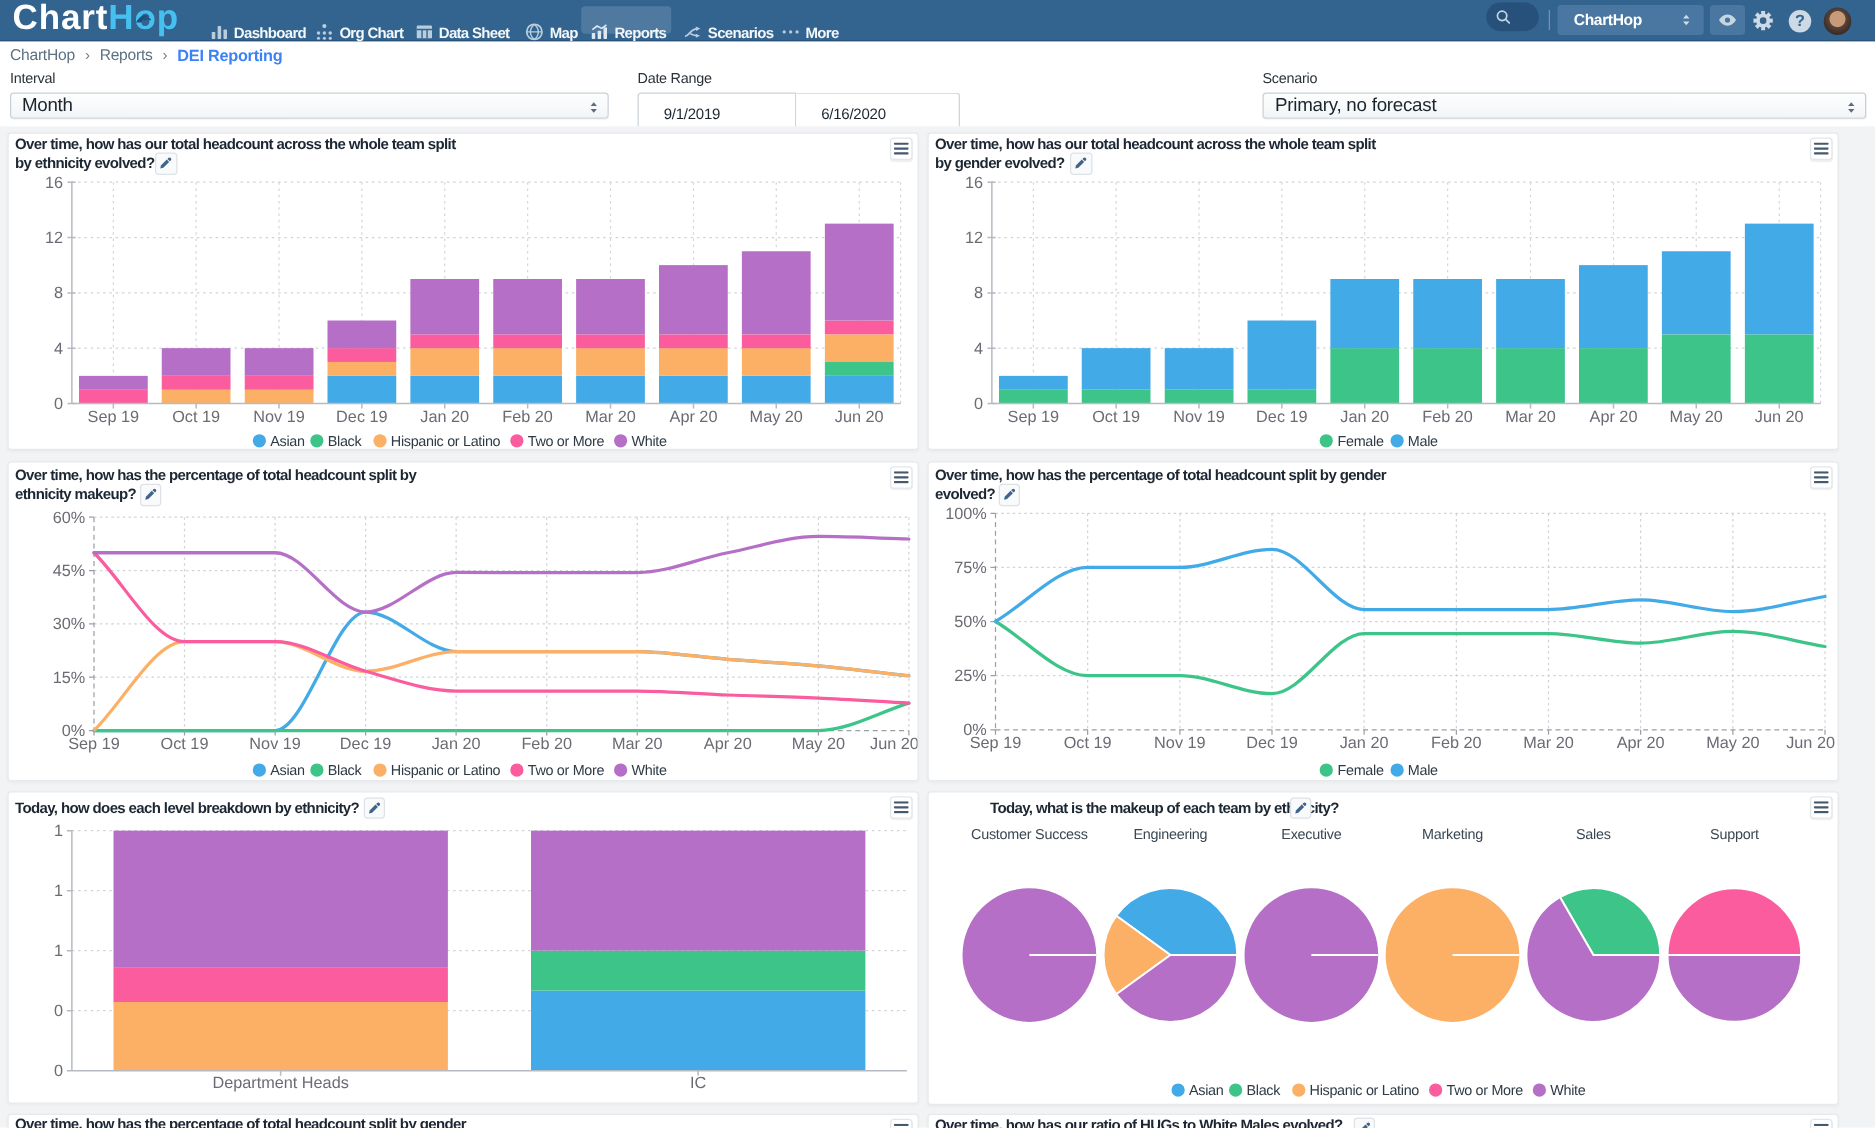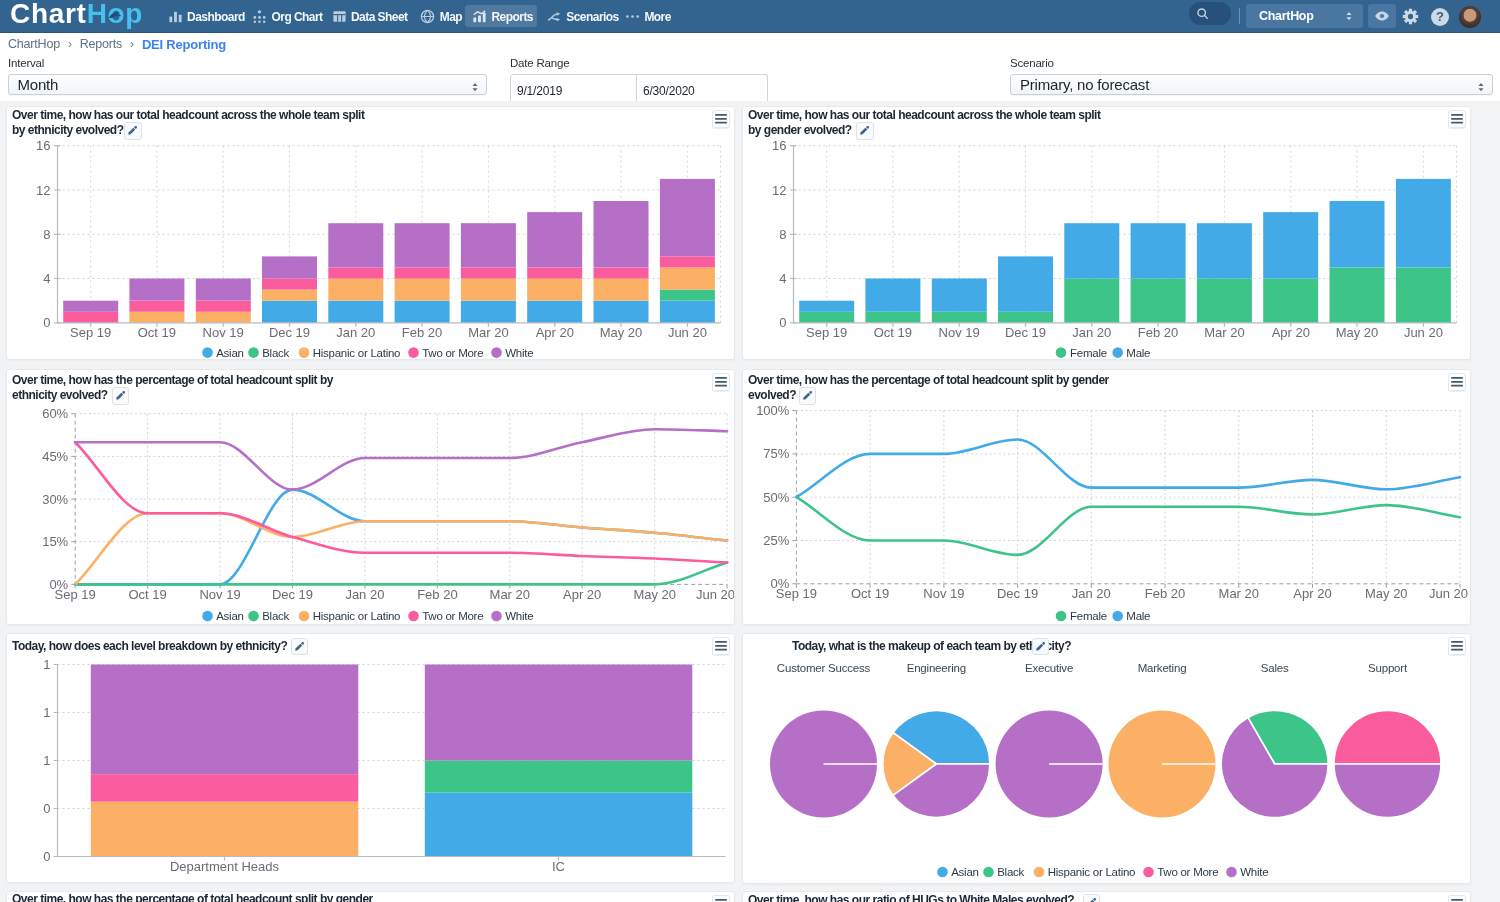--- a/index.html
+++ b/index.html
@@ -1,26 +1,26 @@
 <!DOCTYPE html>
 <html><head><meta charset="utf-8"><style>
 * { margin:0; padding:0; box-sizing:border-box; }
 html,body { width:1500px; height:902px; overflow:hidden; font-family:"Liberation Sans", sans-serif; background:#fff; }
 .navbar { position:absolute; left:0; top:0; width:1500px; height:33px; background:#33638f; border-bottom:1px solid #2a547b; }
 .logo { position:absolute; left:10px; top:-3px; font-size:28px; font-weight:bold; letter-spacing:0.7px; color:#fff; line-height:33px; }
 .logo .hop { color:#45c0ef; }
-.nitem { position:absolute; top:0; height:33px; display:flex; align-items:center; gap:4.5px; color:#f2f7fa; font-size:12px; font-weight:bold; letter-spacing:-0.55px; white-space:nowrap; }
+.nitem { position:absolute; top:0; height:33px; display:flex; align-items:flex-end; gap:4.5px; color:#f2f7fa; font-size:12px; font-weight:bold; letter-spacing:-0.55px; white-space:nowrap; }
 .nitem svg { display:block; }
 .breadcrumb { position:absolute; left:8px; top:36.5px; font-size:12.5px; letter-spacing:-0.2px; color:#5c7182; display:flex; gap:8px; align-items:center; }
 .breadcrumb b { color:#3b82f6; font-size:13px; }
 .breadcrumb .sep { color:#748494; font-size:12px; }
 .flabel { position:absolute; font-size:11.5px; letter-spacing:-0.2px; color:#2a323a; }
 .fselect { position:absolute; height:21.5px; background:linear-gradient(#fdfefe,#f2f5f7); border:1px solid #c9d1d8; border-radius:3px; font-size:15px; letter-spacing:-0.2px; color:#1b252e; display:flex; align-items:center; padding:0 9px; box-shadow:0 1px 1px rgba(0,0,0,0.04); }
 .fselect .car { position:absolute; right:5px; top:4px; }
-.finput { position:absolute; height:34px; background:#fff; border:1px solid #cdd4da; font-size:12px; letter-spacing:-0.2px; color:#1b252e; display:flex; align-items:center; padding:0 6px; }
+.finput { position:absolute; height:34px; background:#fff; border:1px solid #cdd4da; font-size:12px; letter-spacing:-0.2px; color:#1b252e; display:flex; align-items:center; padding:0 20px; }
 .main { position:absolute; left:0; top:101px; width:1500px; height:801px; background:#f2f3f5; }
 .card { position:absolute; background:#fff; border:1px solid #e7eaed; border-radius:3px; box-shadow:0 1px 2px rgba(40,50,60,0.04); overflow:hidden; }
 .ctitle { position:absolute; left:5.5px; font-size:12px; font-weight:bold; color:#1c2733; white-space:nowrap; letter-spacing:-0.5px; }
 .hbtn { position:absolute; width:18px; height:18px; background:#fff; border:1px solid #e4e7ea; border-radius:3px; box-shadow:0 1px 1px rgba(0,0,0,0.07); display:flex; align-items:center; justify-content:center; }
 .pbtn { position:absolute; width:17.5px; height:17.5px; background:#f9fafb; border:1px solid #dde2e6; border-radius:3px; display:flex; align-items:center; justify-content:center; }
 .csvg { position:absolute; left:0; top:0; }
 </style></head><body>
 <div class="navbar">
     <div class="logo">Chart<span class="hop">Hop</span></div>
     <svg style="position:absolute;left:106px;top:7px;" width="17" height="17" viewBox="0 0 17 17">
@@ -125,21 +125,21 @@
     <span class="sep">›</span>
     <b>DEI Reporting</b>
   </div>
 <div class="flabel" style="left:8px;top:57px;">Interval</div>
 <div class="fselect" style="left:7.5px;top:73.5px;width:479px;">Month<span class="car"><svg width="12" height="12" viewBox="0 0 16 16">
         <path d="M8 2.5l3.4 4H4.6z" fill="#5f6b7c"></path>
         <path d="M8 13.5l-3.4-4h6.8z" fill="#5f6b7c"></path>
       </svg></span></div>
 <div class="flabel" style="left:510px;top:57px;">Date Range</div>
 <div class="finput" style="left:510px;top:73.5px;width:127px;border-radius:3px 0 0 3px;">9/1/2019</div>
-<div class="finput" style="left:637px;top:73.5px;width:131px;border-left:none;border-radius:0 3px 3px 0;">6/30/2020</div>
+<div class="finput" style="left:637px;top:73.5px;width:131px;border-left:none;border-radius:0 3px 3px 0;">6/16/2020</div>
 <div class="flabel" style="left:1010px;top:57px;">Scenario</div>
 <div class="fselect" style="left:1010px;top:73.5px;width:483px;">Primary, no forecast<span class="car"><svg width="12" height="12" viewBox="0 0 16 16">
         <path d="M8 2.5l3.4 4H4.6z" fill="#5f6b7c"></path>
         <path d="M8 13.5l-3.4-4h6.8z" fill="#5f6b7c"></path>
       </svg></span></div>
 <div class="main"></div>
 <div class="card" style="left:5.5px;top:106.2px;width:729.5px;height:253.5px;">
     <div class="csvg"><svg width="729" height="253" viewBox="0 0 729 253" font-family="Liberation Sans, sans-serif">
         <line x1="50.5" y1="38.7" x2="713.5" y2="38.7" stroke="#d0d3d7" stroke-width="1" stroke-dasharray="2 3"></line>
         <line x1="50.5" y1="83.0" x2="713.5" y2="83.0" stroke="#d0d3d7" stroke-width="1" stroke-dasharray="2 3"></line>
@@ -399,21 +399,21 @@
         <circle cx="246.5" cy="246.0" r="5.3" fill="#3dc488"></circle>
         <text x="255.2" y="250.1" font-size="11.5" letter-spacing="-0.25" fill="#2e3a45">Black</text>
         <circle cx="297.0" cy="246.0" r="5.3" fill="#fbb066"></circle>
         <text x="305.7" y="250.1" font-size="11.5" letter-spacing="-0.25" fill="#2e3a45">Hispanic or Latino</text>
         <circle cx="406.5" cy="246.0" r="5.3" fill="#fa5c9e"></circle>
         <text x="415.2" y="250.1" font-size="11.5" letter-spacing="-0.25" fill="#2e3a45">Two or More</text>
         <circle cx="489.5" cy="246.0" r="5.3" fill="#b56fc6"></circle>
         <text x="498.2" y="250.1" font-size="11.5" letter-spacing="-0.25" fill="#2e3a45">White</text>
       </svg></div>
     <div class="ctitle" style="top:3px;">Over time, how has the percentage of total headcount split by</div>
-    <div class="ctitle" style="top:18px;">ethnicity evolved?</div>
+    <div class="ctitle" style="top:18px;">ethnicity makeup?</div>
     <div class="pbtn" style="left:105px;top:17.5px">
       <svg width="11" height="11" viewBox="0 0 16 16">
         <path d="M12.6 1.4a2 2 0 0 1 2 2c0 .55-.22 1.05-.6 1.4l-1.1 1.1-2.8-2.8 1.1-1.1c.35-.38.85-.6 1.4-.6z" fill="#41648c"></path>
         <path d="M9.3 3.9l2.8 2.8-6.8 6.8-3.5.7.7-3.5z" fill="#41648c"></path>
       </svg>
     </div>
     <div class="hbtn" style="right:4px;top:3px">
       <svg width="12" height="10" viewBox="0 0 12 10">
         <rect x="0" y="0" width="12" height="1.8" rx="0.9" fill="#44586e"></rect>
         <rect x="0" y="3.9" width="12" height="1.8" rx="0.9" fill="#44586e"></rect>

